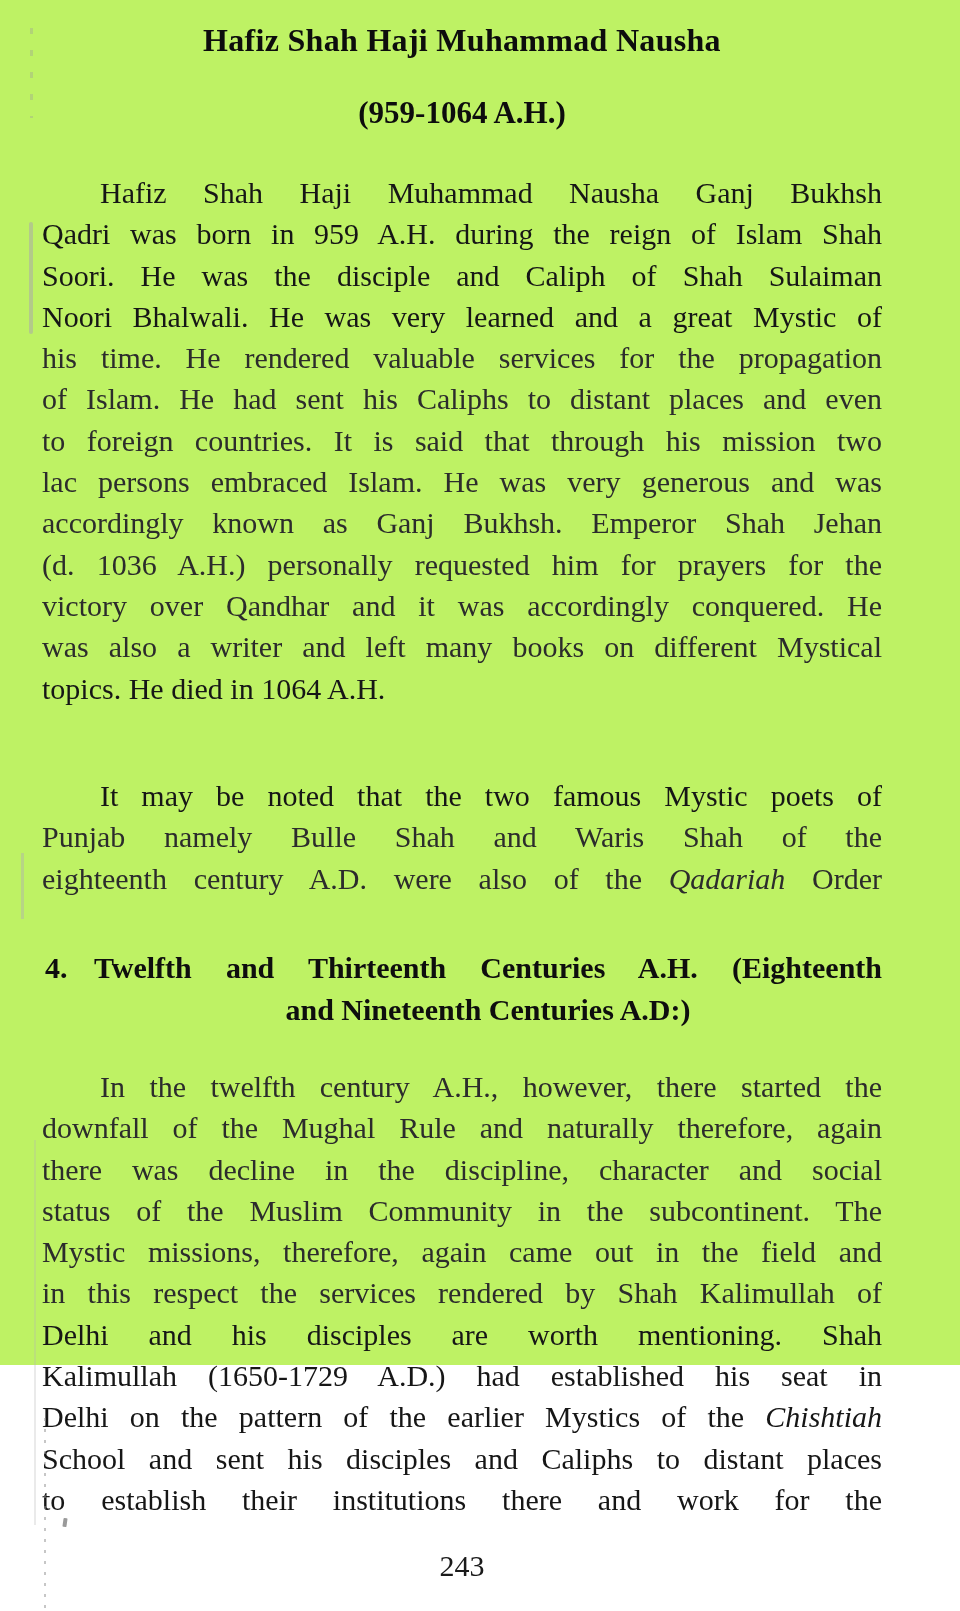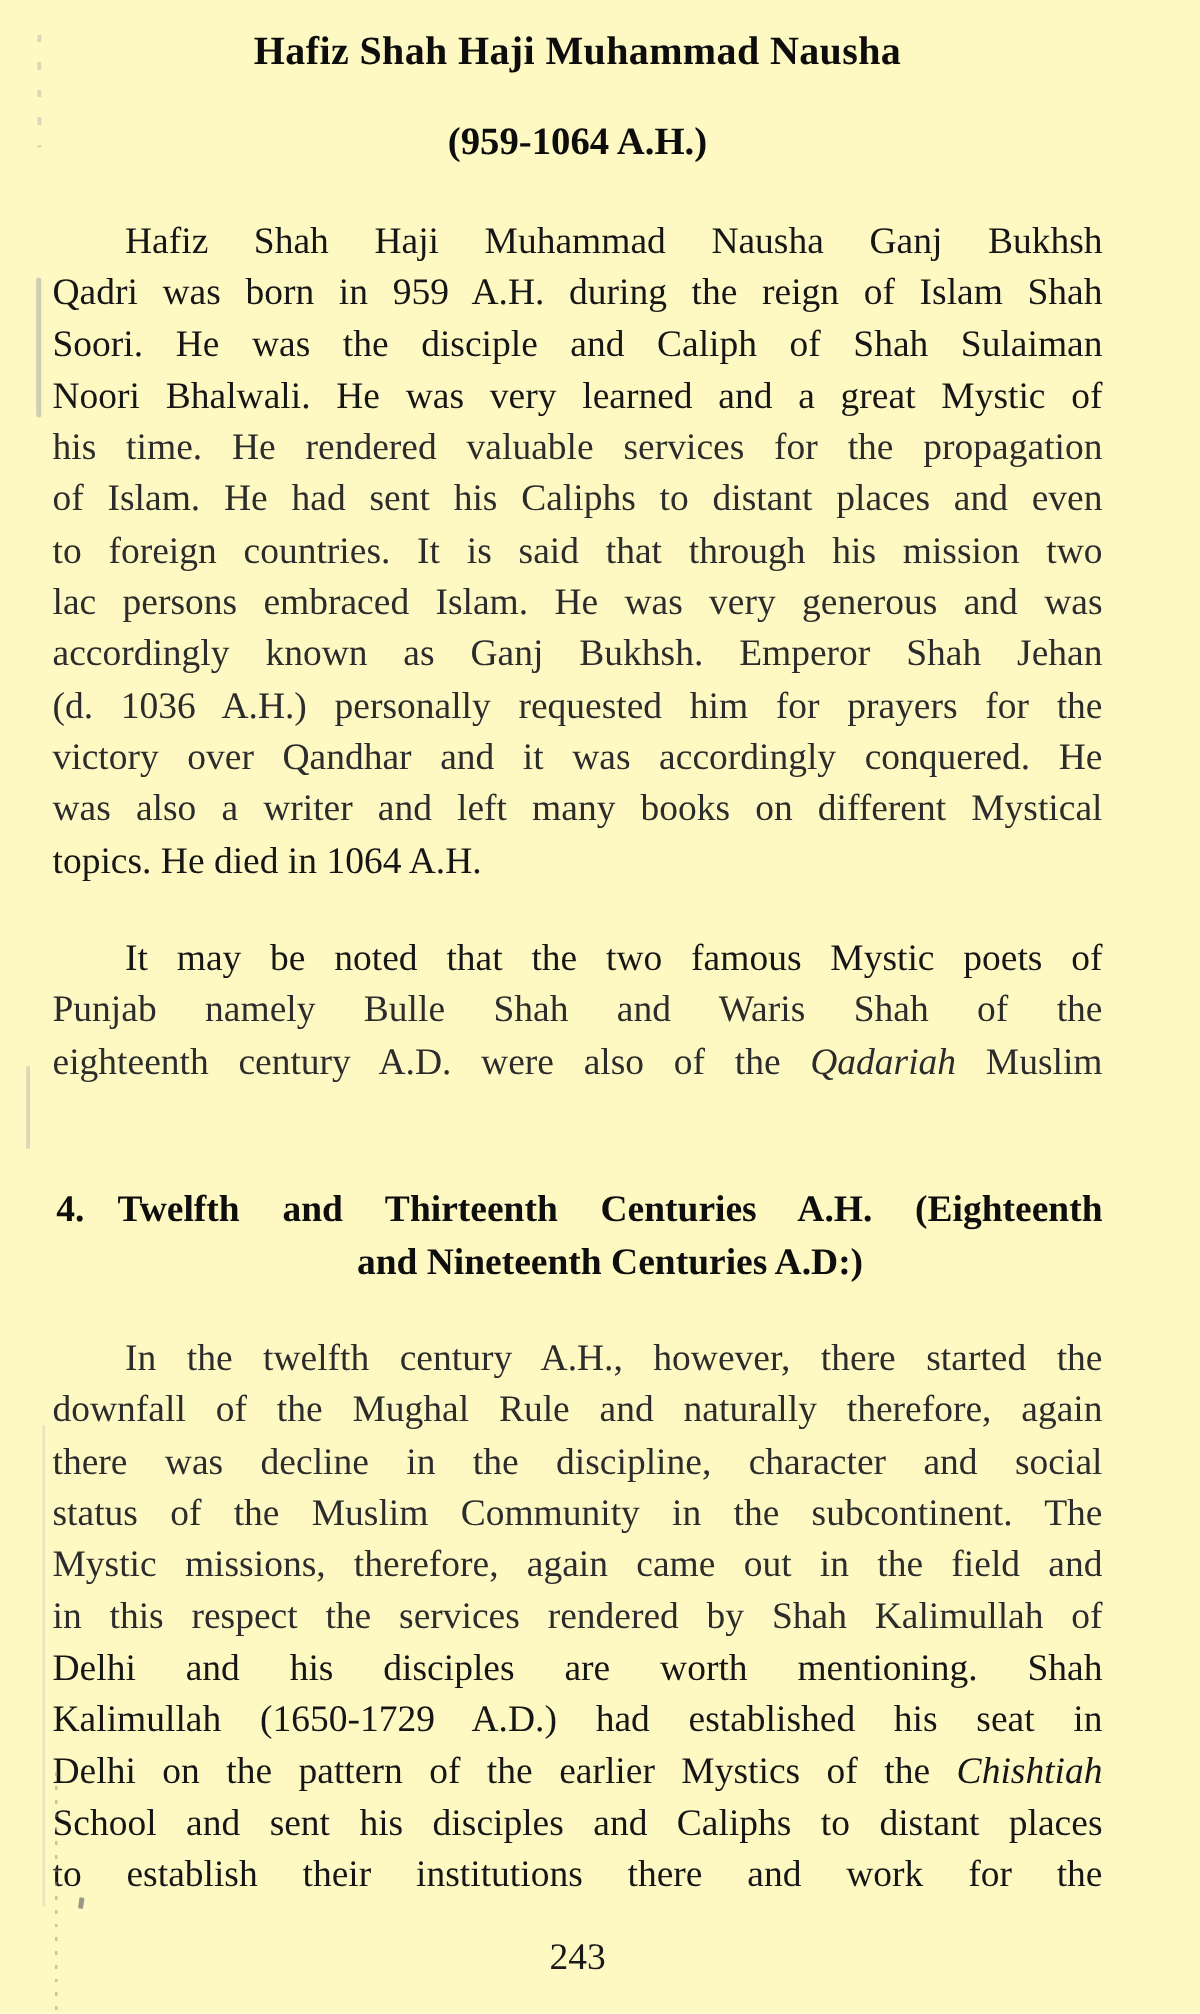--- a/index.html
+++ b/index.html
@@ -3,34 +3,34 @@
 <meta charset="utf-8">
 <style>
   html,body{margin:0;padding:0;}
   body{
     width:960px;height:1611px;overflow:hidden;
     background:#ffffff;
     font-family:"Liberation Serif","DejaVu Serif",serif;
     color:#161616;
     position:relative;
   }
-  .page{position:absolute;inset:0;width:960px;height:1611px;background:#fef9c3;}
+  .page{position:absolute;inset:0;width:960px;height:1365px;background:#bef264;}
   .title{
     position:absolute;left:42px;top:22px;width:840px;
     text-align:center;font-weight:bold;font-size:32px;color:#0d0d0d;
     letter-spacing:0.3px;white-space:nowrap;
   }
   .subtitle{
     position:absolute;left:42px;top:95px;width:840px;
     text-align:center;font-weight:bold;font-size:31px;color:#0d0d0d;
     white-space:nowrap;
   }
   .para{position:absolute;left:42px;width:840px;font-size:30px;line-height:41.3px;}
   .p1{top:172px;}
-  .p2{top:746px;}
+  .p2{top:775px;}
   .p3{top:1066px;}
   .line{text-align:justify;text-align-last:justify;}
   .line.last{text-align-last:left;}
   .line.indent{text-indent:58px;}
   .soft{filter:blur(0.35px);color:#2c2c2c;}
   .it{font-style:italic;}
   .heading{
     position:absolute;left:42px;top:947px;width:840px;
     font-size:30px;font-weight:bold;line-height:41.5px;color:#0e0e0e;
   }
@@ -73,21 +73,21 @@
     <div class="line soft">accordingly known as Ganj Bukhsh. Emperor Shah Jehan</div>
     <div class="line soft">(d. 1036 A.H.) personally requested him for prayers for the</div>
     <div class="line soft">victory over Qandhar and it was accordingly conquered. He</div>
     <div class="line soft">was also a writer and left many books on different Mystical</div>
     <div class="line last">topics. He died in 1064 A.H.</div>
   </div>
 
   <div class="para p2">
     <div class="line indent">It may be noted that the two famous Mystic poets of</div>
     <div class="line soft">Punjab namely Bulle Shah and Waris Shah of the</div>
-    <div class="line soft"><span>eighteenth century A.D. were also of the </span><span class="it">Qadariah</span><span> Muslim</span></div>
+    <div class="line soft"><span>eighteenth century A.D. were also of the </span><span class="it">Qadariah</span><span> Order</span></div>
   </div>
 
   <div class="heading">
     <span class="h-num">4.</span>
     <div class="h-text">
       <div class="h-line1">Twelfth and Thirteenth Centuries A.H. (Eighteenth</div>
       <div class="h-line2">and Nineteenth Centuries A.D:)</div>
     </div>
   </div>
 

